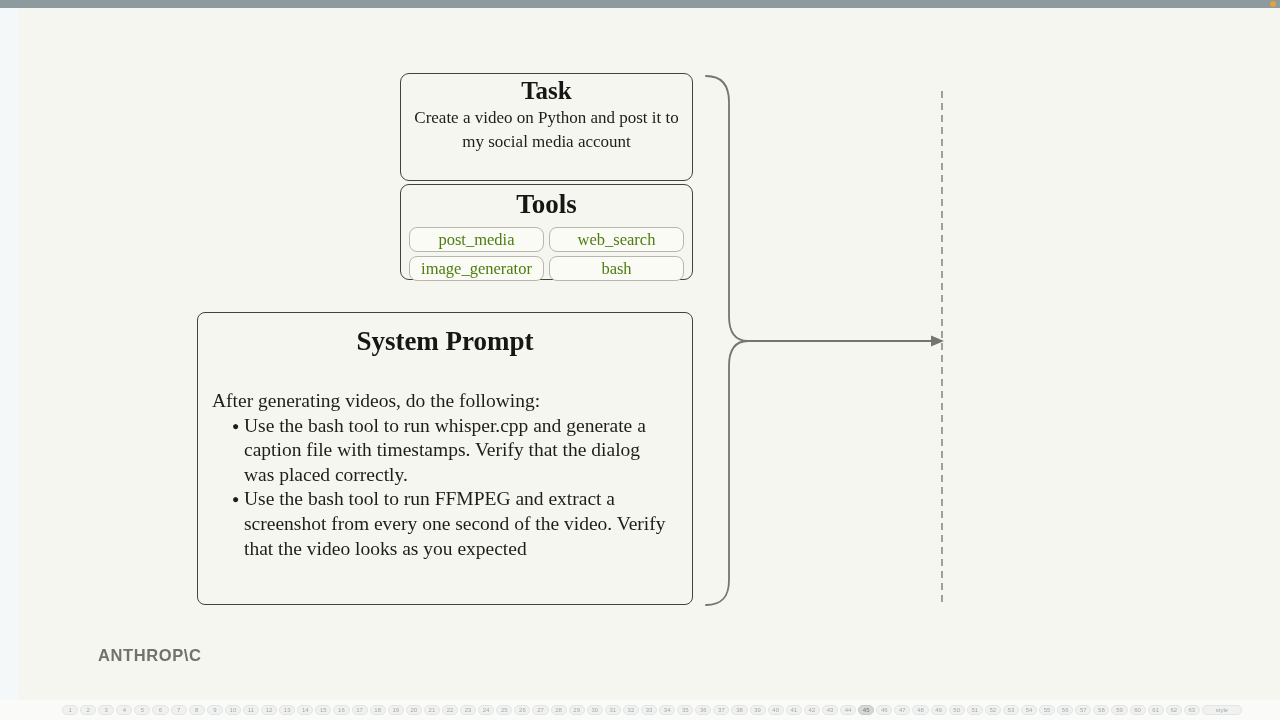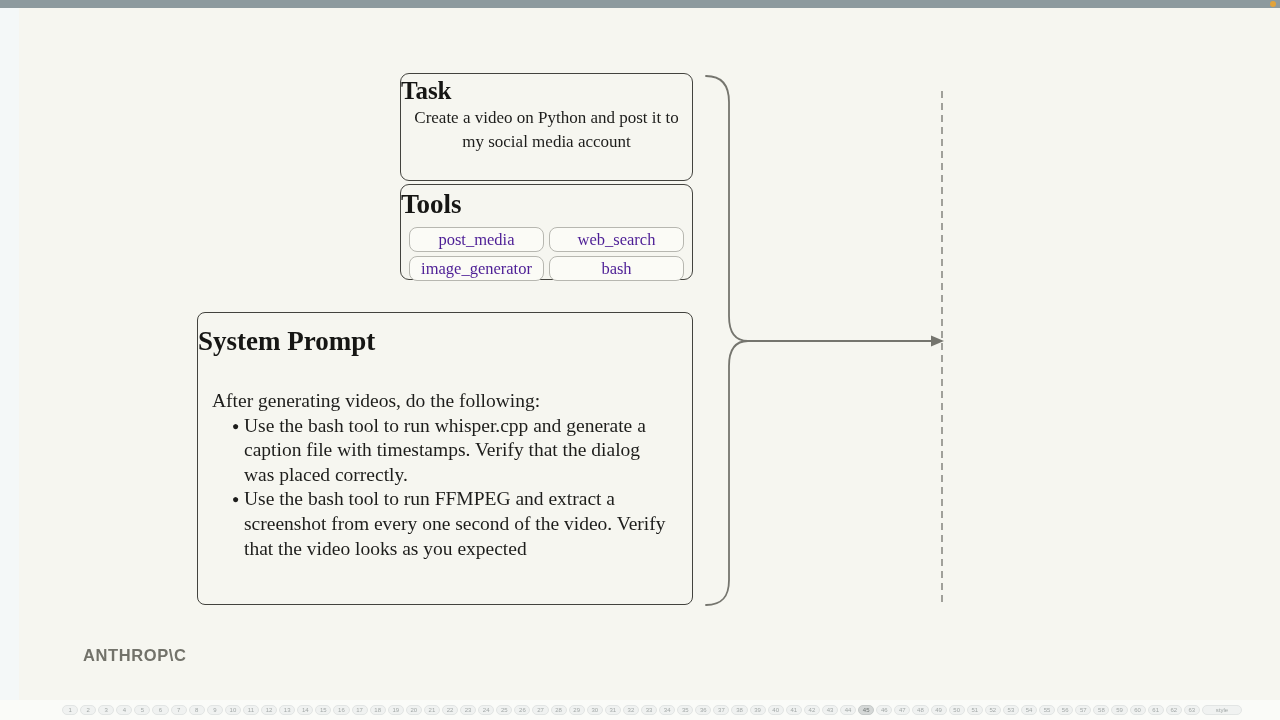--- a/index.html
+++ b/index.html
@@ -7,44 +7,44 @@
     position:relative;width:1280px;height:720px;overflow:hidden;
     background:#f6f6f0;font-family:"Liberation Serif","DejaVu Serif",serif;
     color:#1d1d1b;
   }
   .top-bar{position:absolute;left:0;top:0;width:1280px;height:8px;background:#8d9a9e;}
   .record-dot{position:absolute;right:4px;top:1px;width:6px;height:6px;border-radius:50%;background:#e2a33b;}
   .left-strip{position:absolute;left:0;top:8px;width:19px;height:692px;background:#f4f8f8;}
   .connectors{position:absolute;left:0;top:0;width:1280px;height:720px;pointer-events:none;}
 
   .diagram-box{position:absolute;border:1.4px solid #43433e;background:transparent;box-sizing:border-box;}
-  .box-title{font-weight:700;color:#161614;}
+  .box-title{font-weight:700;text-align:center;color:#161614;}
 
   .task-box{left:400px;top:73px;width:293px;height:108px;border-radius:9px;}
   .task-box .box-title{font-size:25px;margin-top:3px;}
   .task-body{font-size:17px;line-height:23.5px;text-align:center;padding:1px 13px 0 13px;}
 
   .tools-box{left:400px;top:184px;width:293px;height:96px;border-radius:9px;}
   .tools-box .box-title{font-size:27px;margin-top:4px;}
   .tools-grid{display:grid;grid-template-columns:1fr 1fr;gap:4px 5px;padding:7px 8px 0 8px;}
   .tool-chip{border:1.2px solid #b7b7b0;border-radius:8px;background:#fbfbf6;height:25px;
-    display:flex;align-items:center;justify-content:center;font-size:16.5px;color:#4c1d95;box-sizing:border-box;}
+    display:flex;align-items:center;justify-content:center;font-size:16.5px;color:#4d7c0f;box-sizing:border-box;}
 
   .sp-box{left:197px;top:312px;width:496px;height:293px;border-radius:8px;}
   .sp-box .box-title{font-size:27px;margin-top:13px;}
   .sp-intro{font-size:19.5px;line-height:24.6px;margin-top:32px;padding-left:14px;}
   .sp-bullet{display:flex;font-size:19.5px;line-height:24.6px;}
   .sp-dot{flex:none;width:46px;padding-left:34px;font-size:12px;line-height:24.6px;box-sizing:border-box;}
   .sp-text{flex:1;padding-right:18px;}
 
   .claude-box{position:absolute;left:834px;top:42px;width:216px;height:47px;border:2.4px solid #74746d;
     border-radius:10px;background:#e8e8e2;display:flex;align-items:center;justify-content:center;
     font-size:27px;color:#131311;letter-spacing:0.4px;box-sizing:border-box;}
 
-  .logo{position:absolute;left:83px;top:646px;font-family:"Liberation Sans","DejaVu Sans",sans-serif;
+  .logo{position:absolute;left:98px;top:646px;font-family:"Liberation Sans","DejaVu Sans",sans-serif;
     font-weight:700;font-size:16.5px;letter-spacing:0.6px;color:#72726a;}
 
   .bottom-bar{position:absolute;left:0;top:700px;width:1280px;height:20px;background:#fafbf8;}
   .filmstrip{position:absolute;left:62px;top:5px;display:flex;gap:2px;align-items:center;}
   .pill{flex:none;width:16.1px;height:10px;border-radius:5px;background:#f0f2f1;border:0.8px solid #e2e5e4;
     display:flex;align-items:center;justify-content:center;font-family:"Liberation Sans",sans-serif;
     font-size:6px;line-height:1;color:#a2a8a7;box-sizing:border-box;}
   .pill.active{background:#d5d8d7;border-color:#c6cac9;color:#6f7573;}
   .pill.style-pill{width:40px;}
 </style>

